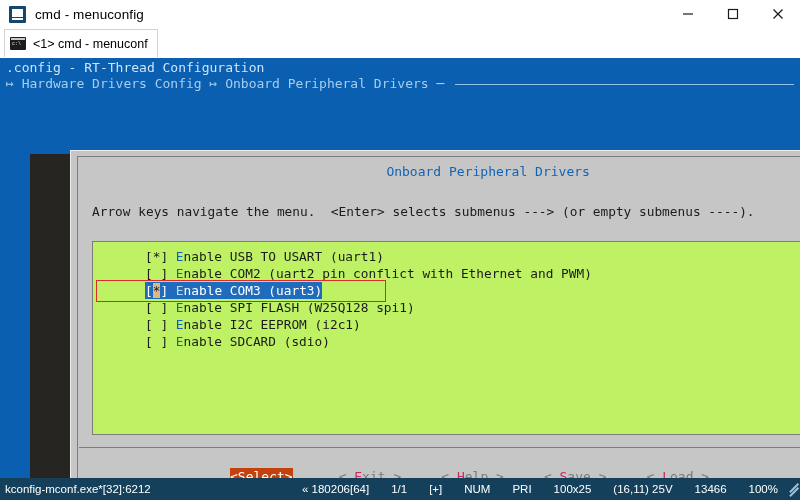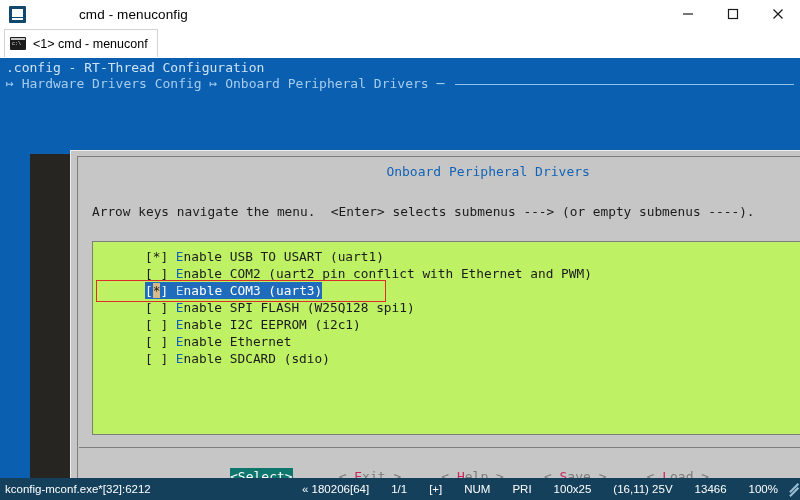--- a/index.html
+++ b/index.html
@@ -7,21 +7,21 @@
   body {
     font-family: "Liberation Sans", sans-serif;
     background: #ffffff;
     -webkit-font-smoothing: none;
   }
   #app { position: relative; width: 800px; height: 500px; background: #ffffff; }
 
   
   .titlebar {
     position: absolute; left: 0; top: 0; width: 800px; height: 28px;
-    background: #ffffff; display: flex; align-items: center; gap: 44px;
+    background: #ffffff; display: flex; align-items: center;
   }
   .app-icon {
     width: 17px; height: 17px; margin-left: 9px; margin-right: 9px;
     background: #12486b; border-radius: 1px;
     position: relative; flex: none;
   }
   .app-icon::before {
     content: ""; position: absolute; left: 3px; top: 3px; width: 11px; height: 8px;
     background: #ffffff;
   }
@@ -210,21 +210,21 @@
   .btnbar {
     position: absolute; left: 0; right: 0; bottom: 8px; height: 22px;
     font-family: "DejaVu Sans Mono", "Liberation Mono", monospace;
     font-size: 13px;
     display: flex; align-items: center; justify-content: flex-start;
     padding-left: 152px;
   }
   .btn { white-space: pre; color: #7a7a7a; margin-right: 40px; }
   .btn .bhot { color: #c62a5c; }
   .btn.primary {
-    background: #0f766e; color: #ffffff; margin-right: 46px; padding: 1px 0;
+    background: #c2410c; color: #ffffff; margin-right: 46px; padding: 1px 0;
   }
 
   
   .annot {
     position: absolute; left: 96px; top: 222px; width: 290px; height: 22px;
     border: 1.6px solid #e02b2b; pointer-events: none;
   }
 
   
   .statusbar {
@@ -341,21 +341,20 @@
           <div>[ ] excluded  &lt;M&gt; module  &lt; &gt; module capable</div>
         </div>
 
         <div class="listbox">
           <div class="menu-list" id="menu-list">
               <div class="menu-row">[*] <span class="hot">E</span>nable USB TO USART (uart1)</div>
               <div class="menu-row">[ ] <span class="hot">E</span>nable COM2 (uart2 pin conflict with Ethernet and PWM)</div>
               <div class="menu-row sel">[<span class="cursor-cell">*</span>] <span class="hot">E</span>nable COM3 (uart3)</div>
               <div class="menu-row">[ ] <span class="hot">E</span>nable SPI FLASH (W25Q128 spi1)</div>
               <div class="menu-row">[ ] <span class="hot">E</span>nable I2C EEPROM (i2c1)</div>
-              <div class="menu-row">[ ] <span class="hot">E</span>nable Ethernet</div>
               <div class="menu-row">[ ] <span class="hot">E</span>nable SDCARD (sdio)</div>
             </div>
         </div>
 
         <div class="btnbar-sep"></div>
         <div class="btnbar" id="btnbar">
             <span class="btn primary">&lt;<span class="bhot" style="color: rgb(255, 255, 255);">S</span>elect&gt;</span>
             <span class="btn">&lt; <span class="bhot">E</span>xit &gt;</span>
             <span class="btn">&lt; <span class="bhot">H</span>elp &gt;</span>
             <span class="btn">&lt; <span class="bhot">S</span>ave &gt;</span>

